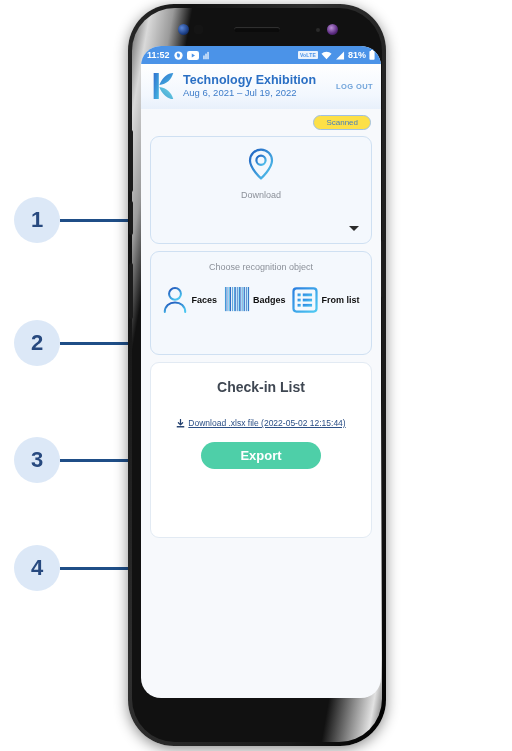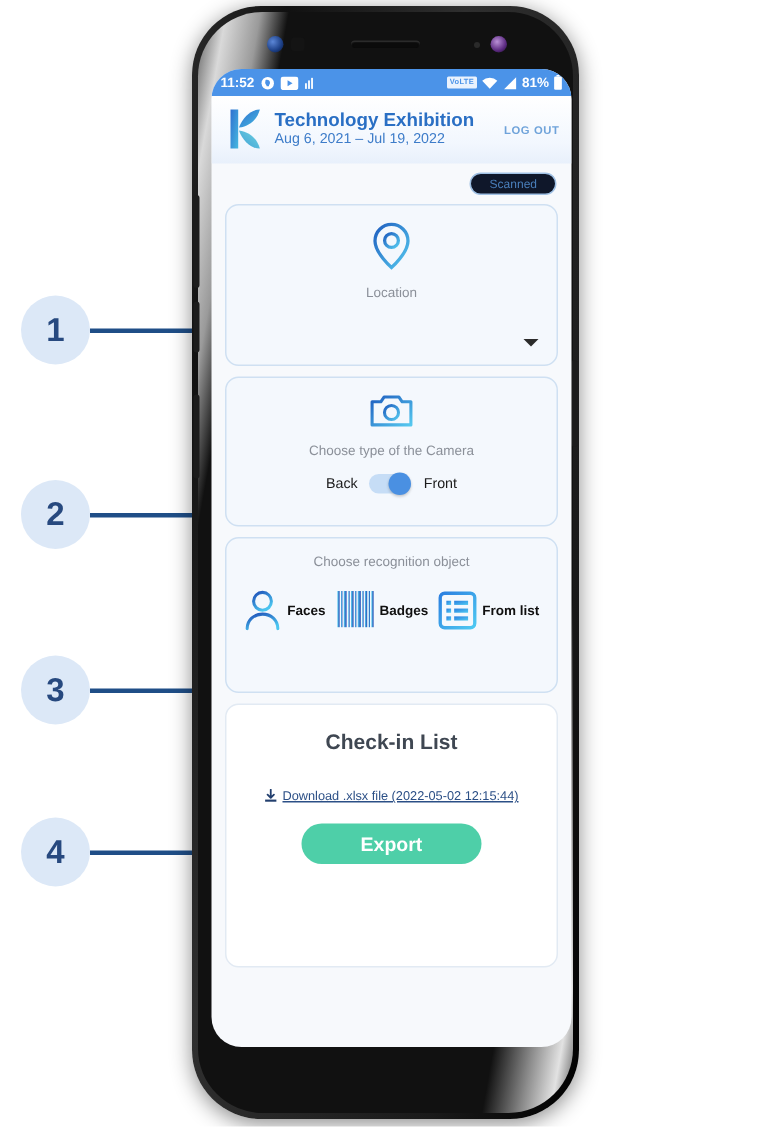--- a/index.html
+++ b/index.html
@@ -127,21 +127,21 @@
     letter-spacing: .4px; flex: 0 0 auto; padding-left: 4px;
   }
 
   .scanned-row {
     display: flex; justify-content: flex-end;
     padding: 6px 10px 0 0;
   }
   .scanned-pill {
     border: 1px solid #9fc0e4; border-radius: 10px;
     padding: 2px 12px; font-size: 8px; color: #4a7fbc;
-    background: #0f172a;
+    background: #fde047;
   }
 
   
   .cards { padding: 6px 9px 0 9px; display: flex; flex-direction: column; gap: 7px; }
   .card {
     background: #f4f8fd;
     border: 1px solid #cfe0f2;
     border-radius: 9px;
     padding: 8px 8px 8px 8px;
     display: flex; flex-direction: column; align-items: center;
@@ -314,44 +314,24 @@
             <svg width="26" height="32" viewBox="0 0 26 32">
               <defs>
                 <linearGradient id="pin" x1="0" y1="0" x2="1" y2="1">
                   <stop offset="0" stop-color="#1f5fc0"></stop>
                     <stop offset="1" stop-color="#55c8ef"></stop>
                 </linearGradient>
               </defs>
               <path d="M13 1.6c-6.1 0-11 4.9-11 11 0 8 11 17.8 11 17.8s11-9.8 11-17.8c0-6.1-4.9-11-11-11z" fill="none" stroke="url(#pin)" stroke-width="2.2"></path>
               <circle cx="13" cy="12.3" r="4.6" fill="none" stroke="url(#pin)" stroke-width="2.2"></circle>
             </svg>
-            <div class="card-caption loc-caption">Location</div>
+            <div class="card-caption loc-caption">Download</div>
             <div class="caret"></div>
           </div>
 
-          <div class="card card-camera">
-            <svg width="30" height="25" viewBox="0 0 32 26">
-              <defs>
-                <linearGradient id="cam" x1="0" y1="0" x2="1" y2="1">
-                  <stop offset="0" stop-color="#1f5fc0"></stop>
-                    <stop offset="1" stop-color="#55c8ef"></stop>
-                </linearGradient>
-              </defs>
-              <path d="M2.2 7h6.2l2.3-3.4h10.6L23.6 7h6.2v16.4H2.2z" fill="none" stroke="url(#cam)" stroke-width="2.2" stroke-linejoin="round"></path>
-              <circle cx="16" cy="14.6" r="5" fill="none" stroke="url(#cam)" stroke-width="2.2"></circle>
-            </svg>
-            <div class="card-caption cam-caption">Choose type of the Camera</div>
-            <div class="toggle-row">
-              <span>Back</span>
-              <span class="toggle">
-                <span class="toggle-knob"></span>
-              </span>
-              <span>Front</span>
-            </div>
-          </div>
 
           <div class="card card-recog">
             <div class="card-caption">Choose recognition object</div>
             <div class="recog-row">
 
               <div class="recog-item">
                 <svg width="26" height="28" viewBox="0 0 28 30">
                   <defs>
                     <linearGradient id="fg" x1="0" y1="0" x2="0.6" y2="1">
                       <stop offset="0" stop-color="#1e4fb8"></stop>

